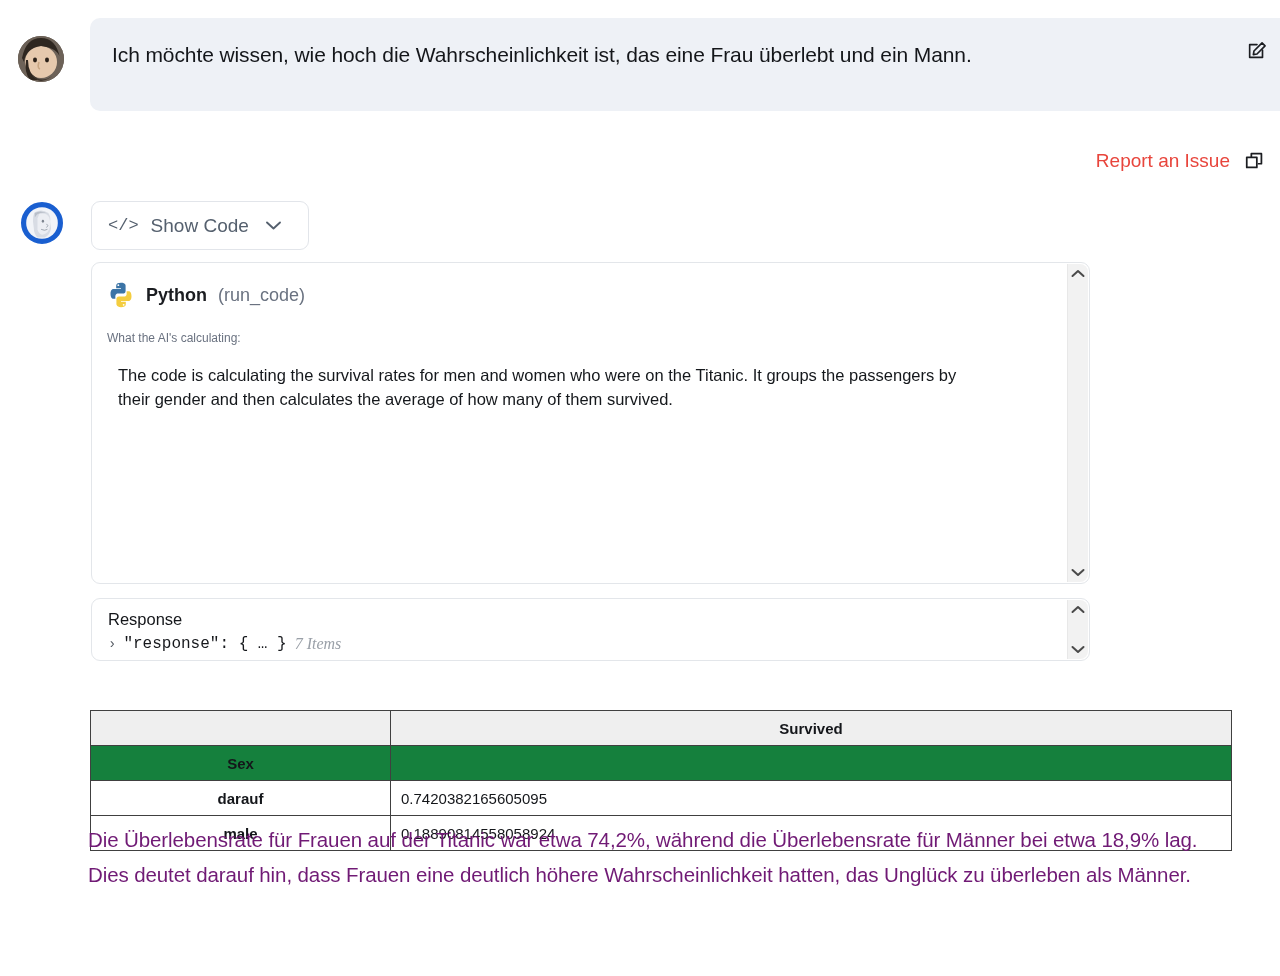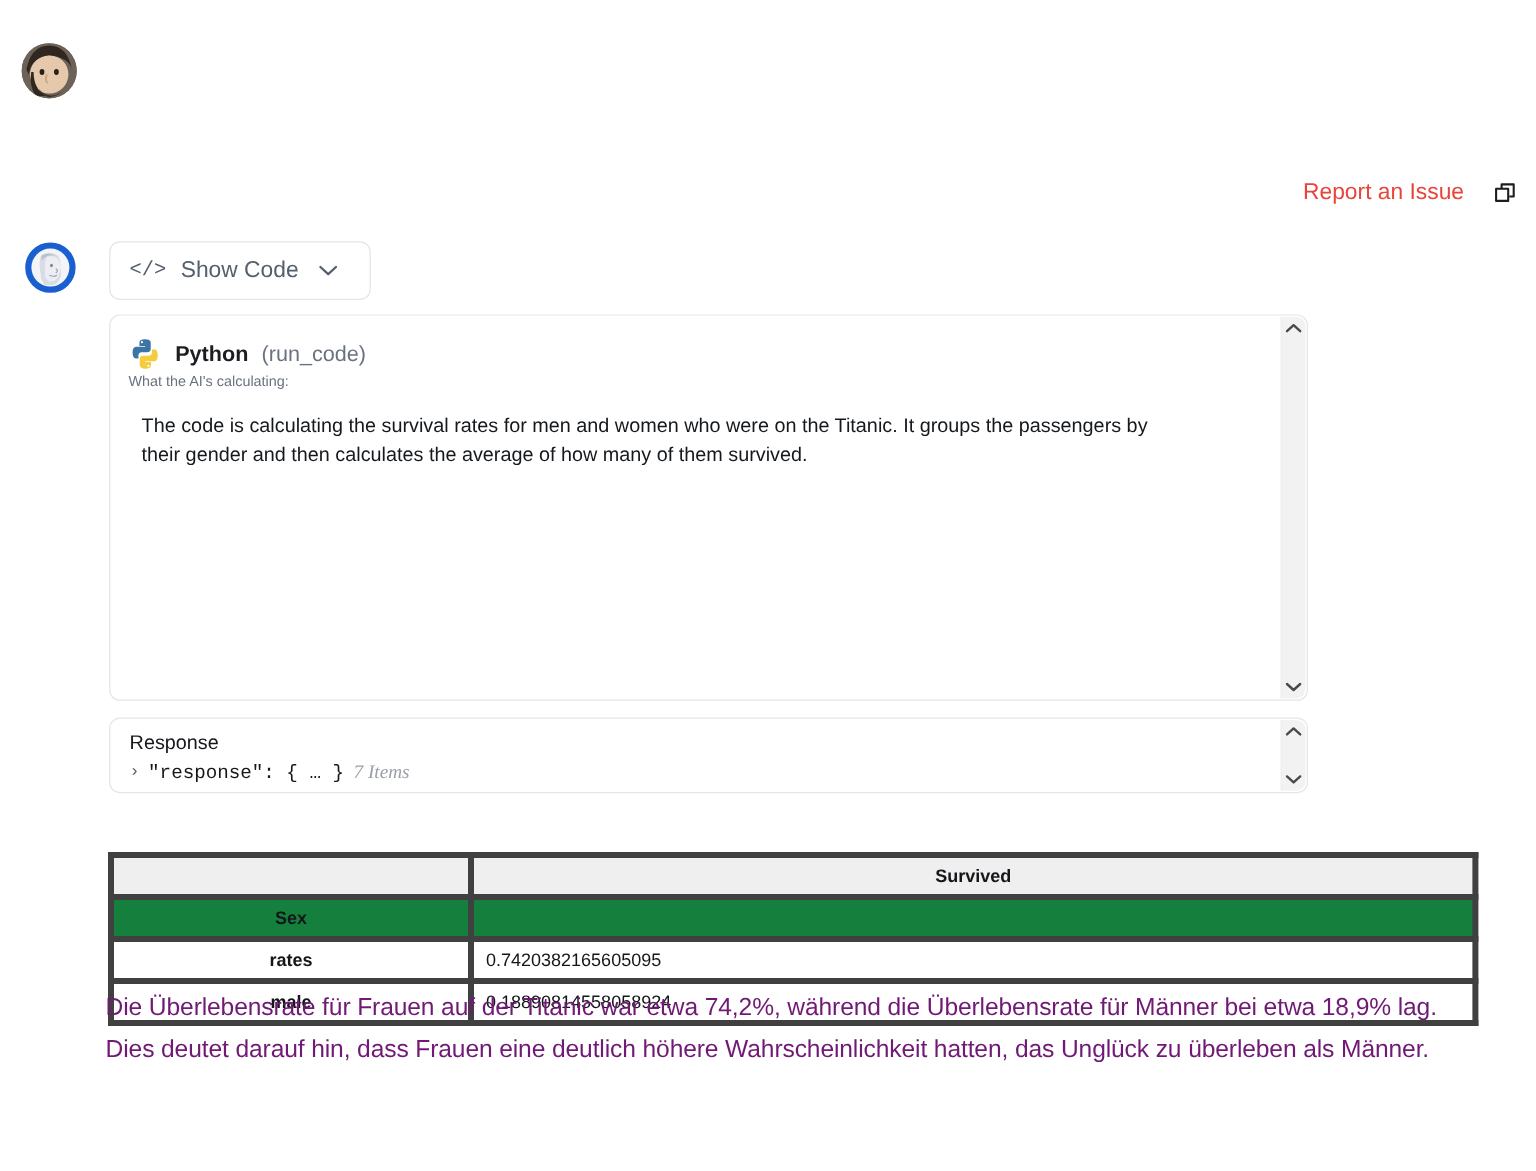--- a/index.html
+++ b/index.html
@@ -32,21 +32,21 @@
   }
   .edit-icon-btn {
     position: absolute; right: 10px; top: 20px;
     width: 26px; height: 26px; display:flex; align-items:center; justify-content:center;
     cursor: pointer;
   }
 
   
   .report-row {
     position: absolute; right: 12px; top: 148px;
-    display: flex; align-items: center; gap: 22px;
+    display: flex; align-items: center; gap: 12px;
   }
   .report-link {
     font-size: 19px; color: #e8453c; font-weight: 500; cursor: pointer;
     font-family: "Liberation Sans", sans-serif;
   }
   .copy-icon-btn { width: 26px; height: 26px; display:flex; align-items:center; justify-content:center; cursor:pointer; }
 
   
   .avatar-ai {
     position: absolute; left: 21px; top: 202px;
@@ -68,21 +68,21 @@
   .show-code-btn .chev { margin-left: 4px; display:flex; }
 
   
   .panel {
     position: absolute; background: #fff;
     border: 1px solid #e3e6ea; border-radius: 9px;
   }
   .code-panel { left: 91px; top: 262px; width: 999px; height: 322px; }
   .panel-inner { position:absolute; left:0; top:0; right:22px; bottom:0; padding: 18px 16px 0 15px; overflow:hidden; }
 
-  .py-head { display: flex; align-items: center; gap: 11px; margin-bottom: 2px; }
+  .py-head { display: flex; align-items: center; gap: 11px; margin-bottom: 22px; }
   .py-logo { width: 28px; height: 28px; display:block; }
   .py-name { font-size: 18px; font-weight: 700; color: #1b1d21; }
   .py-sub { font-size: 18px; color: #6a7280; }
 
   .whatlabel { font-size: 12px; color: #6a7280; margin: 0 0 18px 0; }
 
   .explain {
     font-size: 16.5px; color: #15181c; line-height: 24px;
     margin: 0 0 20px 11px; max-width: 848px;
   }
@@ -117,21 +117,21 @@
   .resp-items { font-family: "Liberation Serif", serif; font-style: italic; color: #9aa0a8; font-size: 16px; margin-left: 8px; }
   .resp-inner { padding: 11px 16px 0 16px; }
 
   
   .tbl {
     position: absolute; left: 90px; top: 710px;
     width: 1142px; border-collapse: collapse;
     font-size: 15px;
   }
   .tbl td, .tbl th {
-    border: 5px solid #404040; padding: 0; height: 35px;
+    border: 1px solid #404040; padding: 0; height: 35px;
     font-weight: 700; color: #14161a;
   }
   .tbl .hrow td { background: #efefef; }
   .tbl .idxrow td { background: #15803d; }
   .tbl .c0 { width: 300px; text-align: center; }
   .tbl .c1 { text-align: left; padding-left: 10px; }
   .tbl .val { font-weight: 400; }
 
   
   .answer {
@@ -151,20 +151,29 @@
       <circle cx="23" cy="26" r="16" fill="#e6c9ad"></circle>
       <path d="M4 22 Q8 2 23 2 Q38 2 42 22 Q40 12 23 10 Q8 12 6 26 Z" fill="#2f2720"></path>
       <path d="M8 24 Q6 36 12 44 L20 44 Q10 38 10 24 Z" fill="#2f2720"></path>
       <path d="M14 38 Q23 48 34 40 Q30 44 23 45 Q17 44 14 38 Z" fill="#3a3129"></path>
       <ellipse cx="17" cy="24" rx="2" ry="2.4" fill="#2a2018"></ellipse>
       <ellipse cx="29" cy="24" rx="2" ry="2.4" fill="#2a2018"></ellipse>
       <path d="M21 26 Q19 32 22 33" stroke="#c9a783" stroke-width="1.6" fill="none"></path>
     </svg>
   </div>
 
+  <div class="user-bubble">
+    <div class="txt">Ich möchte wissen, wie hoch die Wahrscheinlichkeit ist, das eine Frau überlebt und ein Mann.</div>
+    <div class="edit-icon-btn">
+      <svg width="22" height="22" viewBox="0 0 24 24" fill="none" stroke="#1b1d21" stroke-width="1.8" stroke-linecap="round" stroke-linejoin="round">
+        <path d="M4 5h8M4 5v14h14v-8"></path>
+        <path d="M17.5 3.2l3.3 3.3L12 15.3l-4 .7.7-4z"></path>
+      </svg>
+    </div>
+  </div>
 
   <div class="report-row">
     <span class="report-link">Report an Issue</span>
     <span class="copy-icon-btn">
       <svg width="22" height="22" viewBox="0 0 24 24" fill="none" stroke="#1b1d21" stroke-width="1.9" stroke-linejoin="round">
         <rect x="3" y="8" width="11" height="11"></rect>
         <path d="M8 8V4h11v11h-4"></path>
       </svg>
     </span>
   </div>
@@ -252,21 +261,21 @@
     <tbody>
       <tr class="hrow">
         <td class="c0"></td>
         <td style="text-align:center">Survived</td>
       </tr>
       <tr class="idxrow">
         <td class="c0">Sex</td>
         <td></td>
       </tr>
       <tr>
-        <td class="c0">rates</td>
+        <td class="c0">darauf</td>
         <td class="c1 val">0.7420382165605095</td>
       </tr>
       <tr>
         <td class="c0">male</td>
         <td class="c1 val">0.18890814558058924</td>
       </tr>
     </tbody>
   </table>
 
   <div class="answer">Die Überlebensrate für Frauen auf der Titanic war etwa 74,2%, während die Überlebensrate für Männer bei etwa 18,9% lag. Dies deutet darauf hin, dass Frauen eine deutlich höhere Wahrscheinlichkeit hatten, das Unglück zu überleben als Männer.</div>

